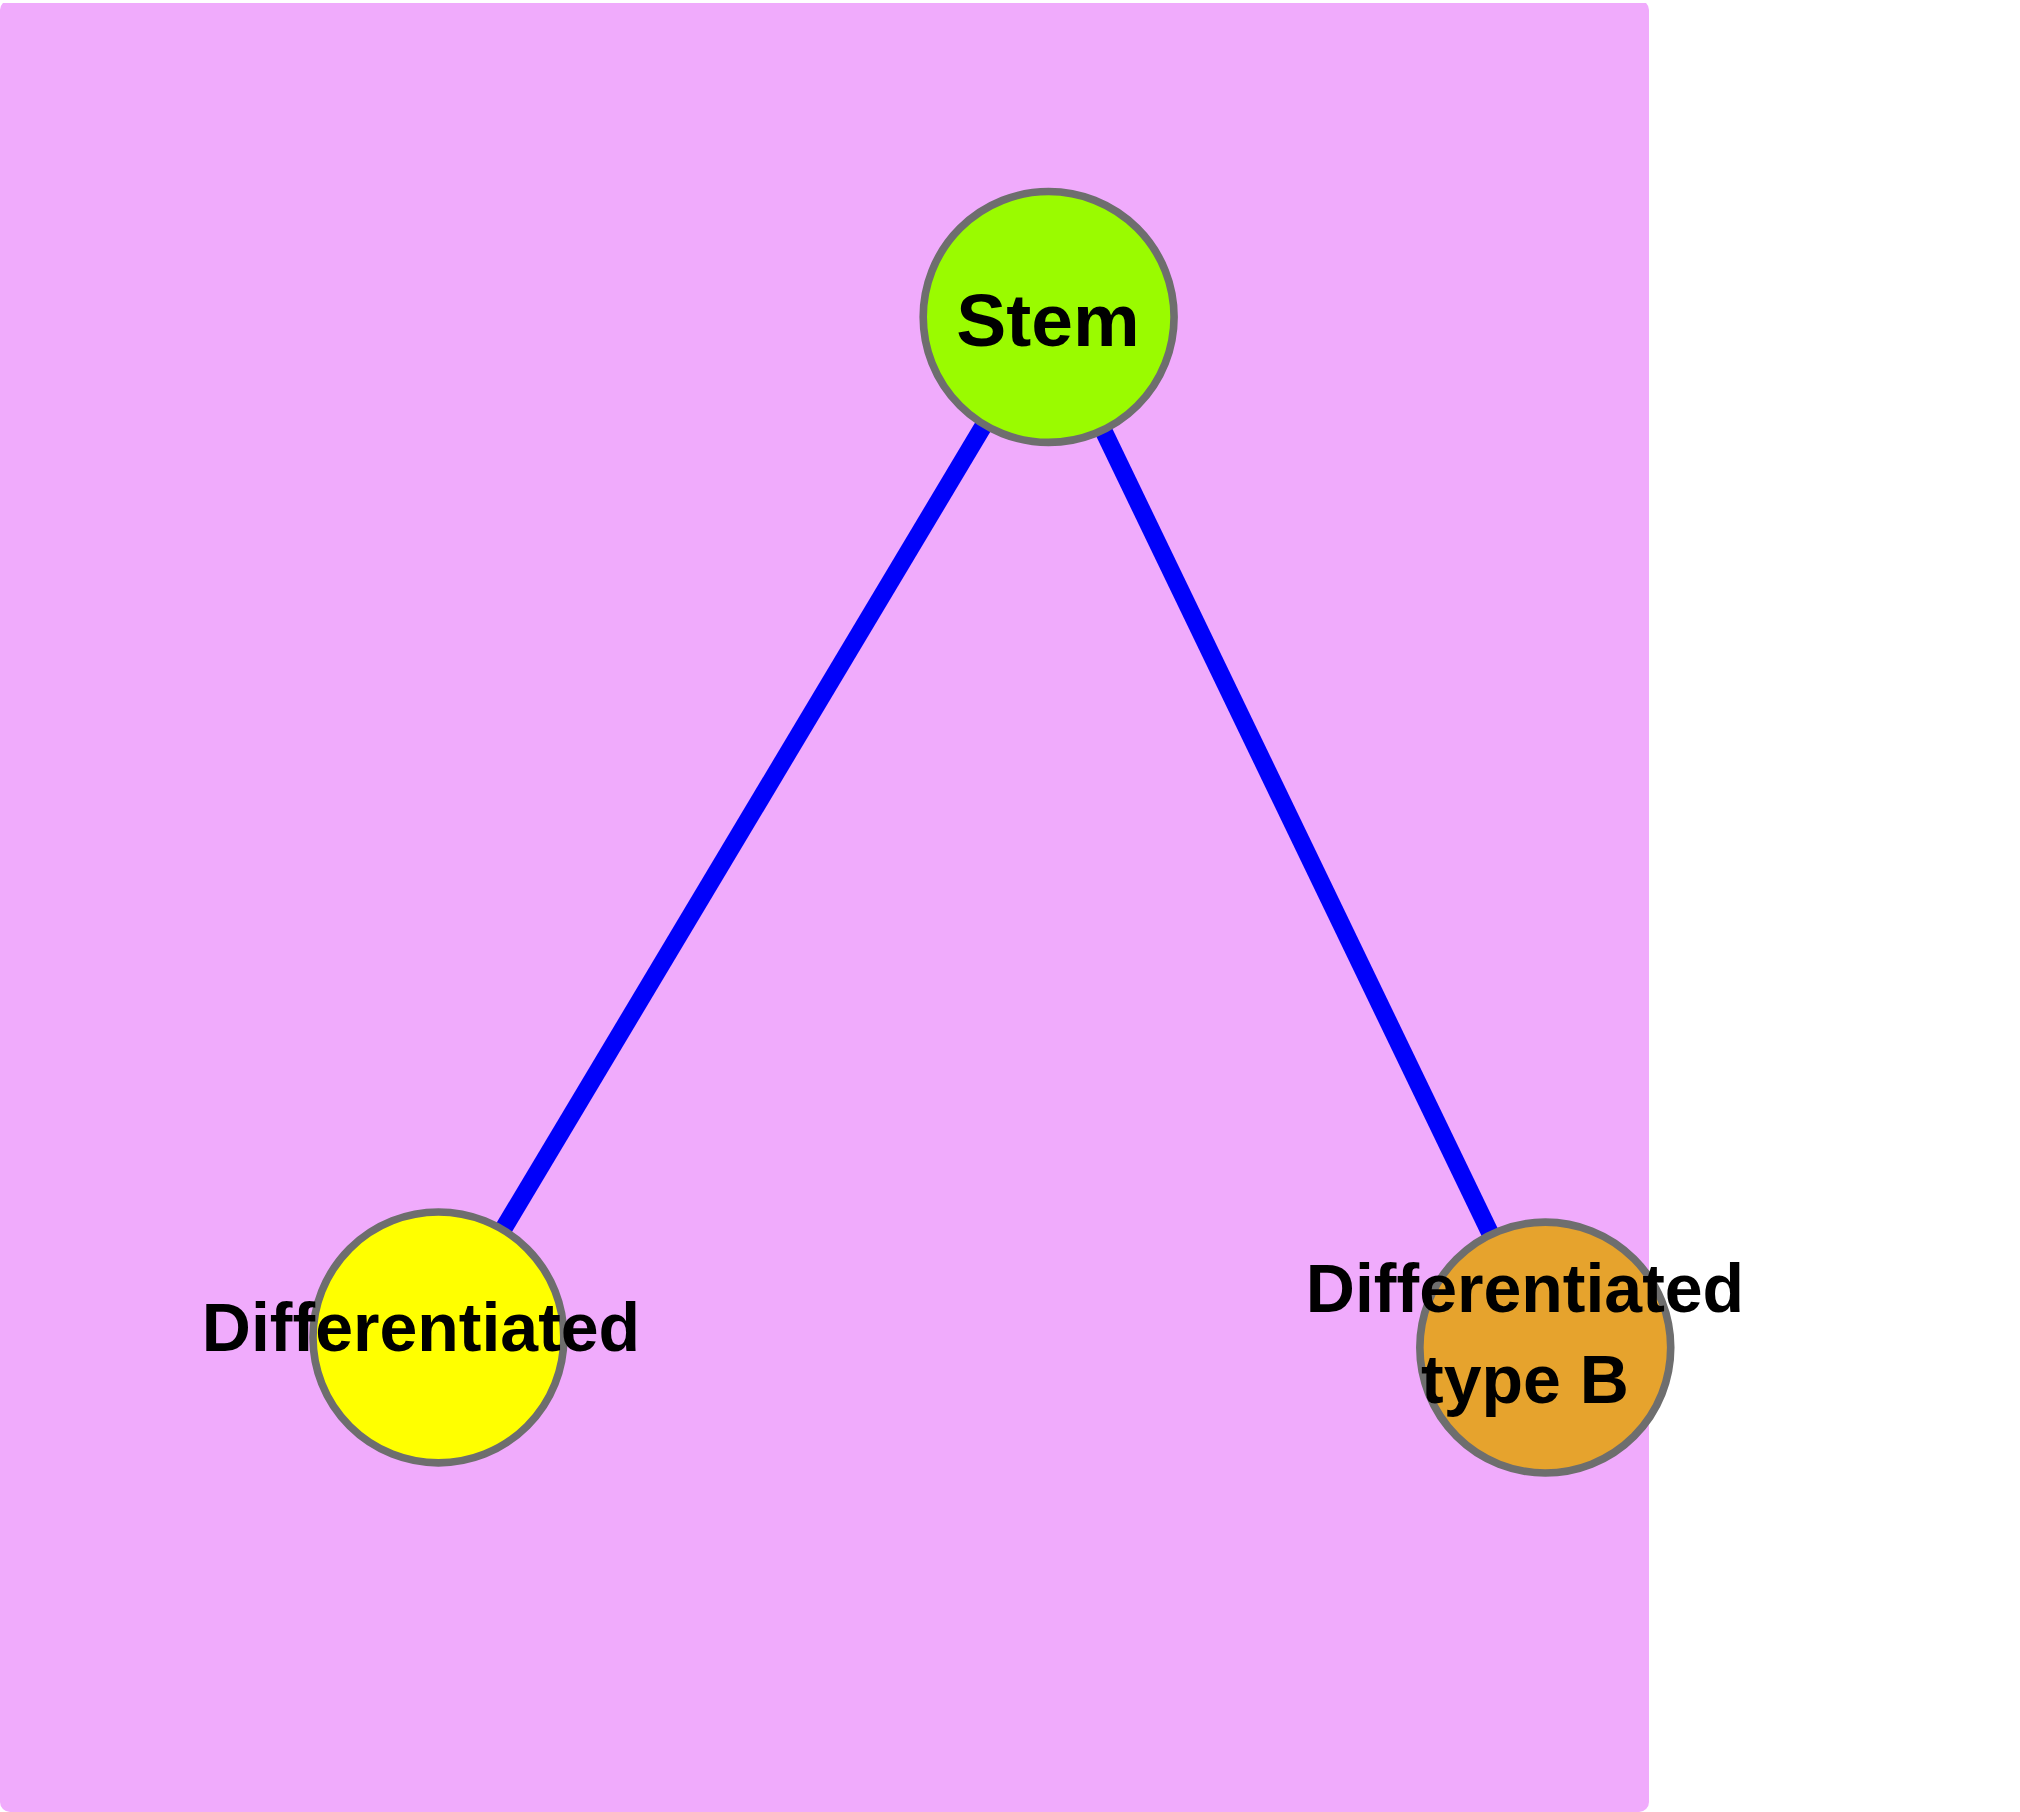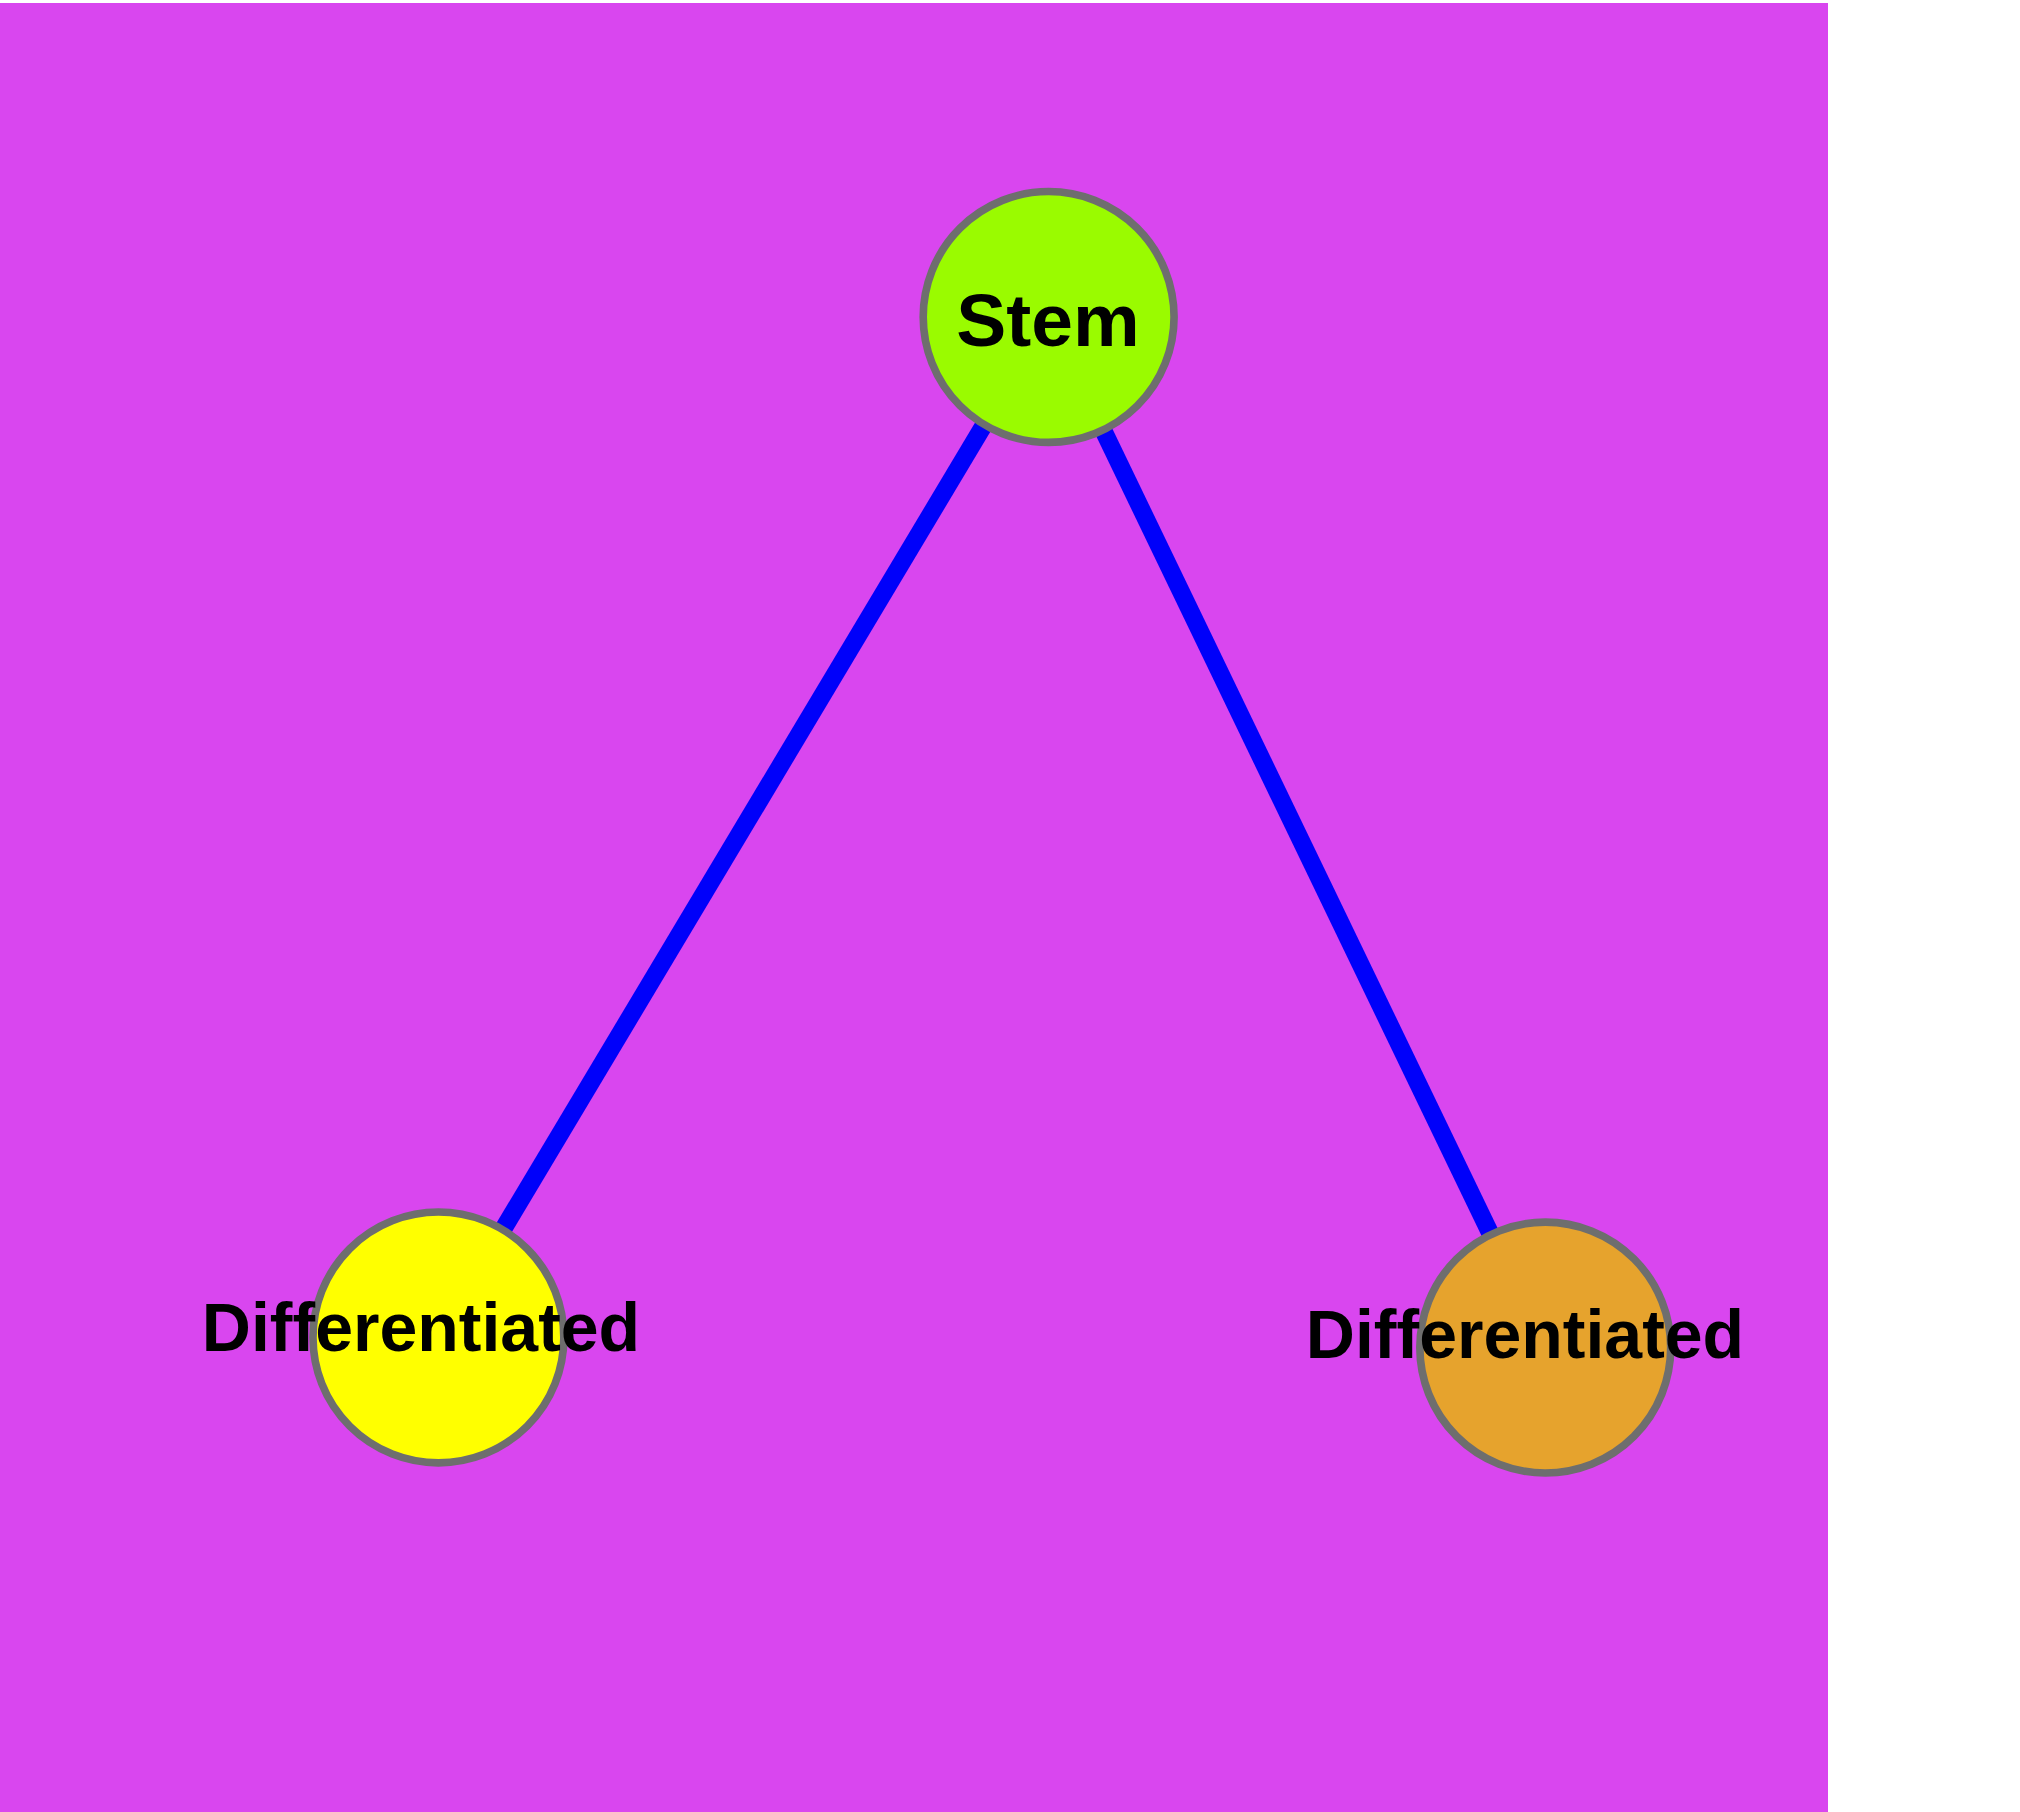--- a/index.html
+++ b/index.html
@@ -5,23 +5,24 @@
   html, body {
     margin: 0;
     padding: 0;
     width: 2021px;
     height: 1812px;
     overflow: hidden;
     font-family: "Liberation Sans", sans-serif;
   }
   .stage {
     position: relative;
-    width: 1828px;
+    width: 1649px;
     height: 1812px;
-    background: #d946ef;
+    background: #f0abfc;
+    border-radius: 10px;
   }
   .top-strip {
     position: absolute;
     top: 0; left: 0;
     width: 100%;
     height: 3.4px;
     background: #FFFFFF;
   }
   svg.graph {
     position: absolute;
@@ -69,15 +70,16 @@
   <div class="node-label stem-label" style="left: 1048px; top: 320px;">
     <span class="line">Stem</span>
   </div>
 
   <div class="node-label" style="left: 421px; top: 1327px;">
     <span class="line">Differentiated</span>
   </div>
 
   <div class="node-label" style="left: 1525px; top: 1334px;">
     <span class="line">Differentiated</span>
+    <span class="line">type B</span>
   </div>
 </div>
 
 
 </body></html>

